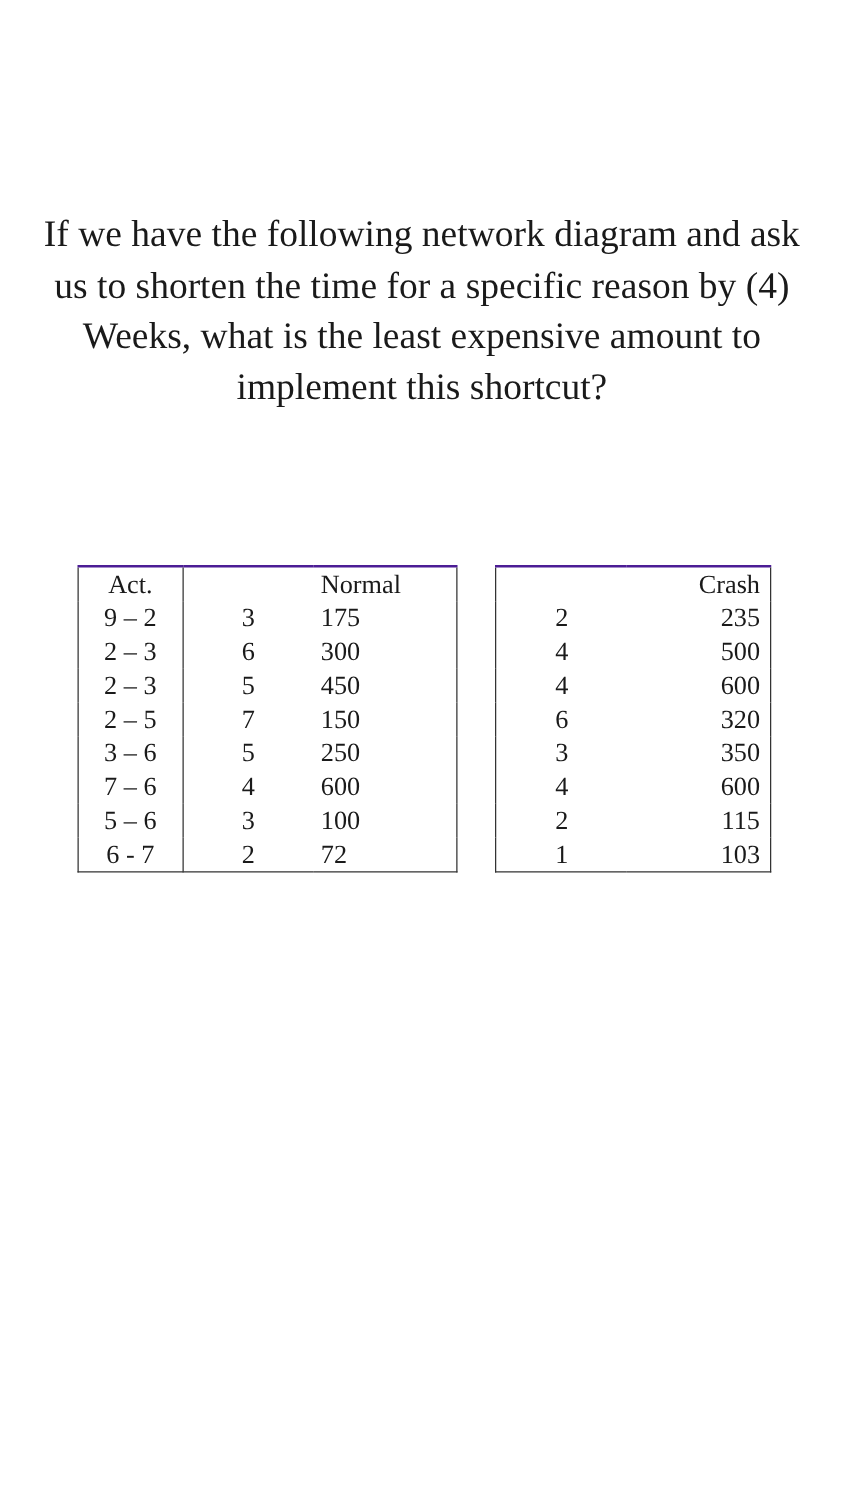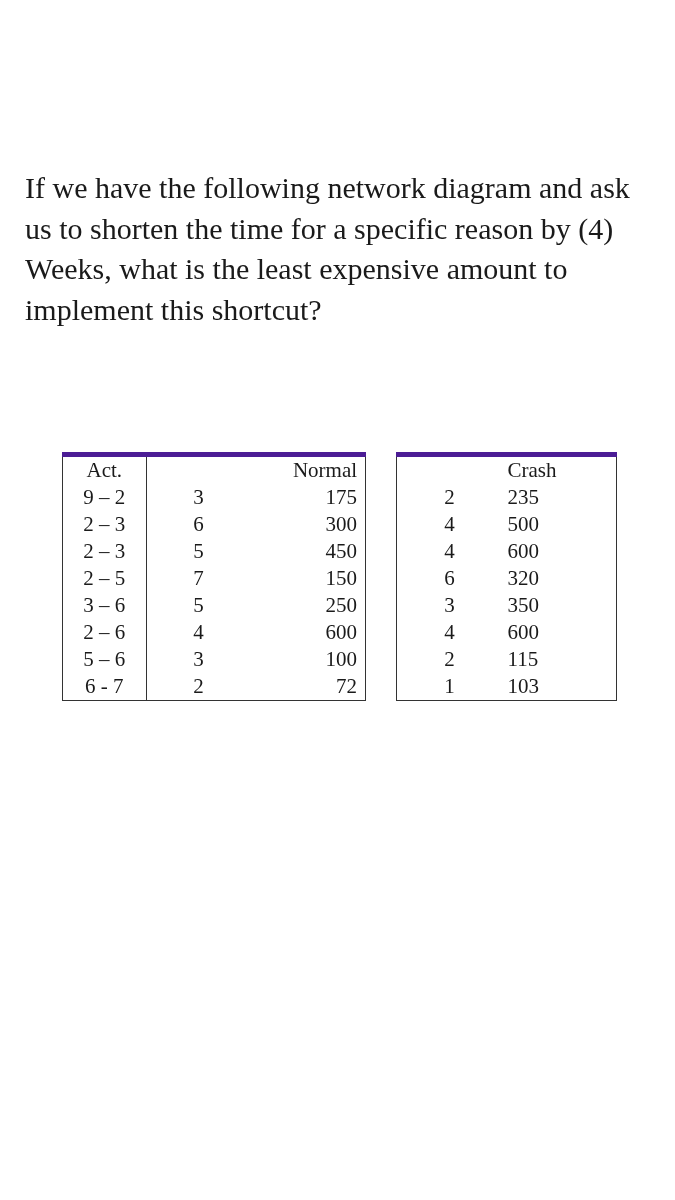--- a/index.html
+++ b/index.html
@@ -13,21 +13,21 @@
     background: #ffffff;
     font-family: Georgia, 'Times New Roman', serif;
     color: #1a1a1a;
     position: relative;
   }
   .question-text {
     position: absolute;
     top: 168px;
     left: 25px;
     right: 25px;
-    text-align: left;
+    text-align: center;
     font-size: 30px;
     line-height: 1.35;
     font-family: Georgia, 'Times New Roman', serif;
   }
   .table-wrap {
     position: absolute;
     top: 452px;
     left: 62px;
     width: 555px;
   }
@@ -46,41 +46,40 @@
     text-align: center;
     border-left: 1px solid #333;
     border-right: 1px solid #333;
   }
   .col-ntime {
     width: 100px;
     text-align: center;
   }
   .col-ncost {
     width: 110px;
-    text-align: right;
     border-right: 1px solid #333;
     padding-right: 8px;
   }
   .col-gap {
     width: 30px;
     border: none;
   }
   .col-ctime {
     width: 100px;
     text-align: center;
     border-left: 1px solid #333;
   }
   .col-ccost {
     width: 110px;
-    text-align: left;
+    text-align: right;
     border-right: 1px solid #333;
     padding-right: 8px;
   }
   .hdr-row1 td {
-    border-top: 5px solid #4c1d95;
+    border-top: 2px solid #4c1d95;
   }
   .hdr-row1 .col-gap {
     border-top: none;
   }
   .hdr-row2 td {
     border-bottom: 1px solid #333;
   }
   .hdr-row2 .col-gap {
     border-bottom: none;
   }
@@ -143,21 +142,21 @@
         </tr>
         <tr class="data-row">
           <td class="col-act">3 – 6</td>
           <td class="col-ntime">5</td>
           <td class="col-ncost">250</td>
           <td class="col-gap"></td>
           <td class="col-ctime">3</td>
           <td class="col-ccost">350</td>
         </tr>
         <tr class="data-row">
-          <td class="col-act">2 – 6</td>
+          <td class="col-act">7 – 6</td>
           <td class="col-ntime">4</td>
           <td class="col-ncost">600</td>
           <td class="col-gap"></td>
           <td class="col-ctime">4</td>
           <td class="col-ccost">600</td>
         </tr>
         <tr class="data-row">
           <td class="col-act">5 – 6</td>
           <td class="col-ntime">3</td>
           <td class="col-ncost">100</td>

